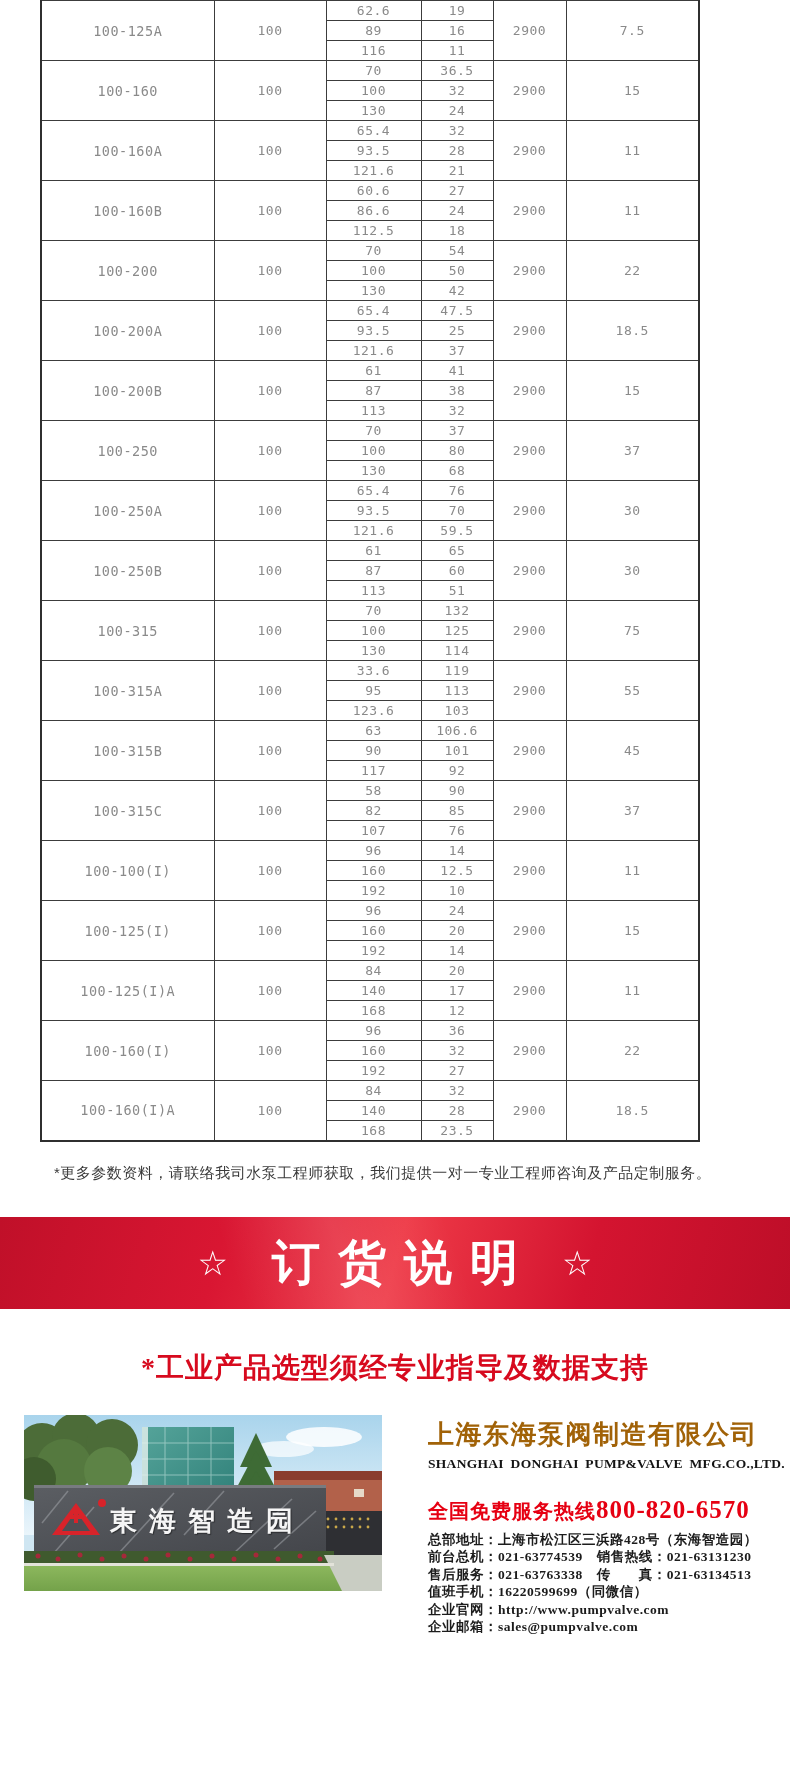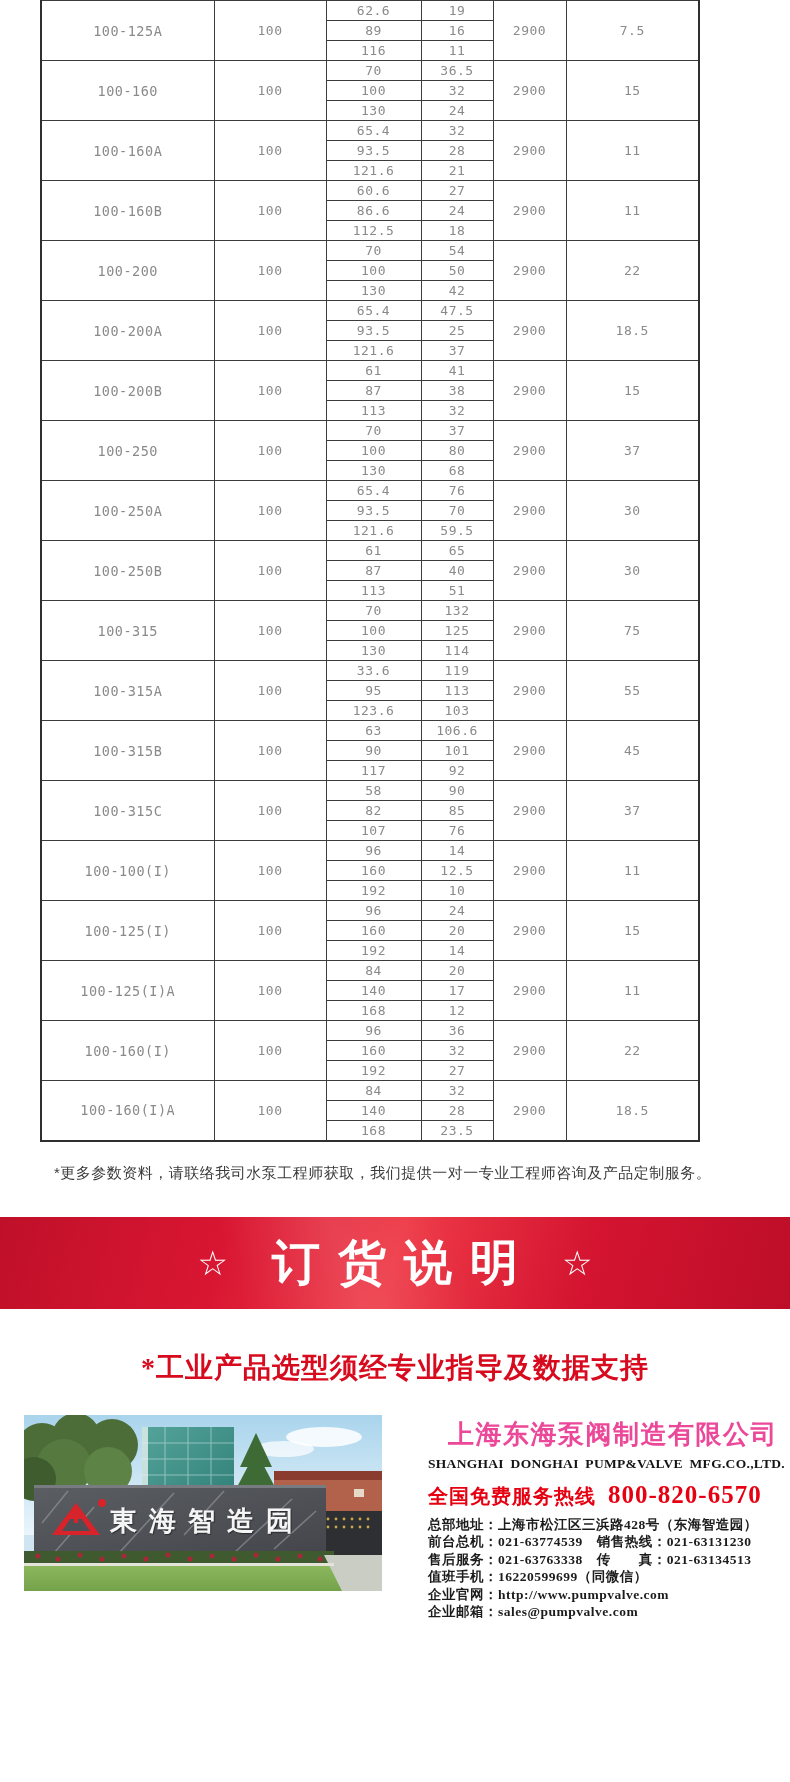--- a/index.html
+++ b/index.html
@@ -48,27 +48,27 @@
     line-height:34px; margin-bottom:9px; letter-spacing:1px;
   }
   
   .footer { margin-top:30px; display:flex; padding-left:24px; }
   .photo {
     width:358px; height:168px; position:relative; flex:0 0 auto; background:#cfe6f2;
   }
   .photo svg { display:block; }
   .info { margin-left:46px; padding-top:2px; width:340px; }
   .company-cn {
-    font-size:26px; font-weight:bold; color:#ec4899; letter-spacing:1.5px; white-space:nowrap;margin-left:20px;
+    font-size:26px; font-weight:bold; color:#a16207; letter-spacing:1.5px; white-space:nowrap;
   }
   .company-en {
     margin-top:4px; font-family:"Liberation Serif", serif; font-weight:bold;
     font-size:13.5px; color:#141414; letter-spacing:0.3px; word-spacing:3px; white-space:nowrap;
   }
-  .hotline { margin-top:9px; display:flex; align-items:baseline; gap:12px; color:#e60012; }
+  .hotline { margin-top:24px; display:flex; align-items:baseline; color:#e60012; }
   .hotline .hotline-label { font-size:20px; font-weight:bold; letter-spacing:1px; }
   .hotline .hotline-number {
     font-family:"Liberation Serif", serif; font-size:25px; font-weight:bold; letter-spacing:1px;
   }
   .contact-lines { margin-top:6px; }
   .contact-line {
     display:flex; font-family:"Liberation Serif", serif; font-weight:bold;
     font-size:13.5px; color:#1c1c1c; line-height:17.5px; white-space:nowrap;
   }
   .contact-line .pair { display:flex; }
@@ -242,21 +242,21 @@
       <tr>
         <td class="cell-model" rowspan="3">100-250B</td>
         <td class="cell-dn" rowspan="3">100</td>
         <td class="cell-flow">61</td>
         <td class="cell-head">65</td>
         <td class="cell-speed" rowspan="3">2900</td>
         <td class="cell-power" rowspan="3">30</td>
       </tr>
       <tr>
         <td class="cell-flow">87</td>
-        <td class="cell-head">40</td>
+        <td class="cell-head">60</td>
       </tr>
       <tr>
         <td class="cell-flow">113</td>
         <td class="cell-head">51</td>
       </tr>
       <tr>
         <td class="cell-model" rowspan="3">100-315</td>
         <td class="cell-dn" rowspan="3">100</td>
         <td class="cell-flow">70</td>
         <td class="cell-head">132</td>

